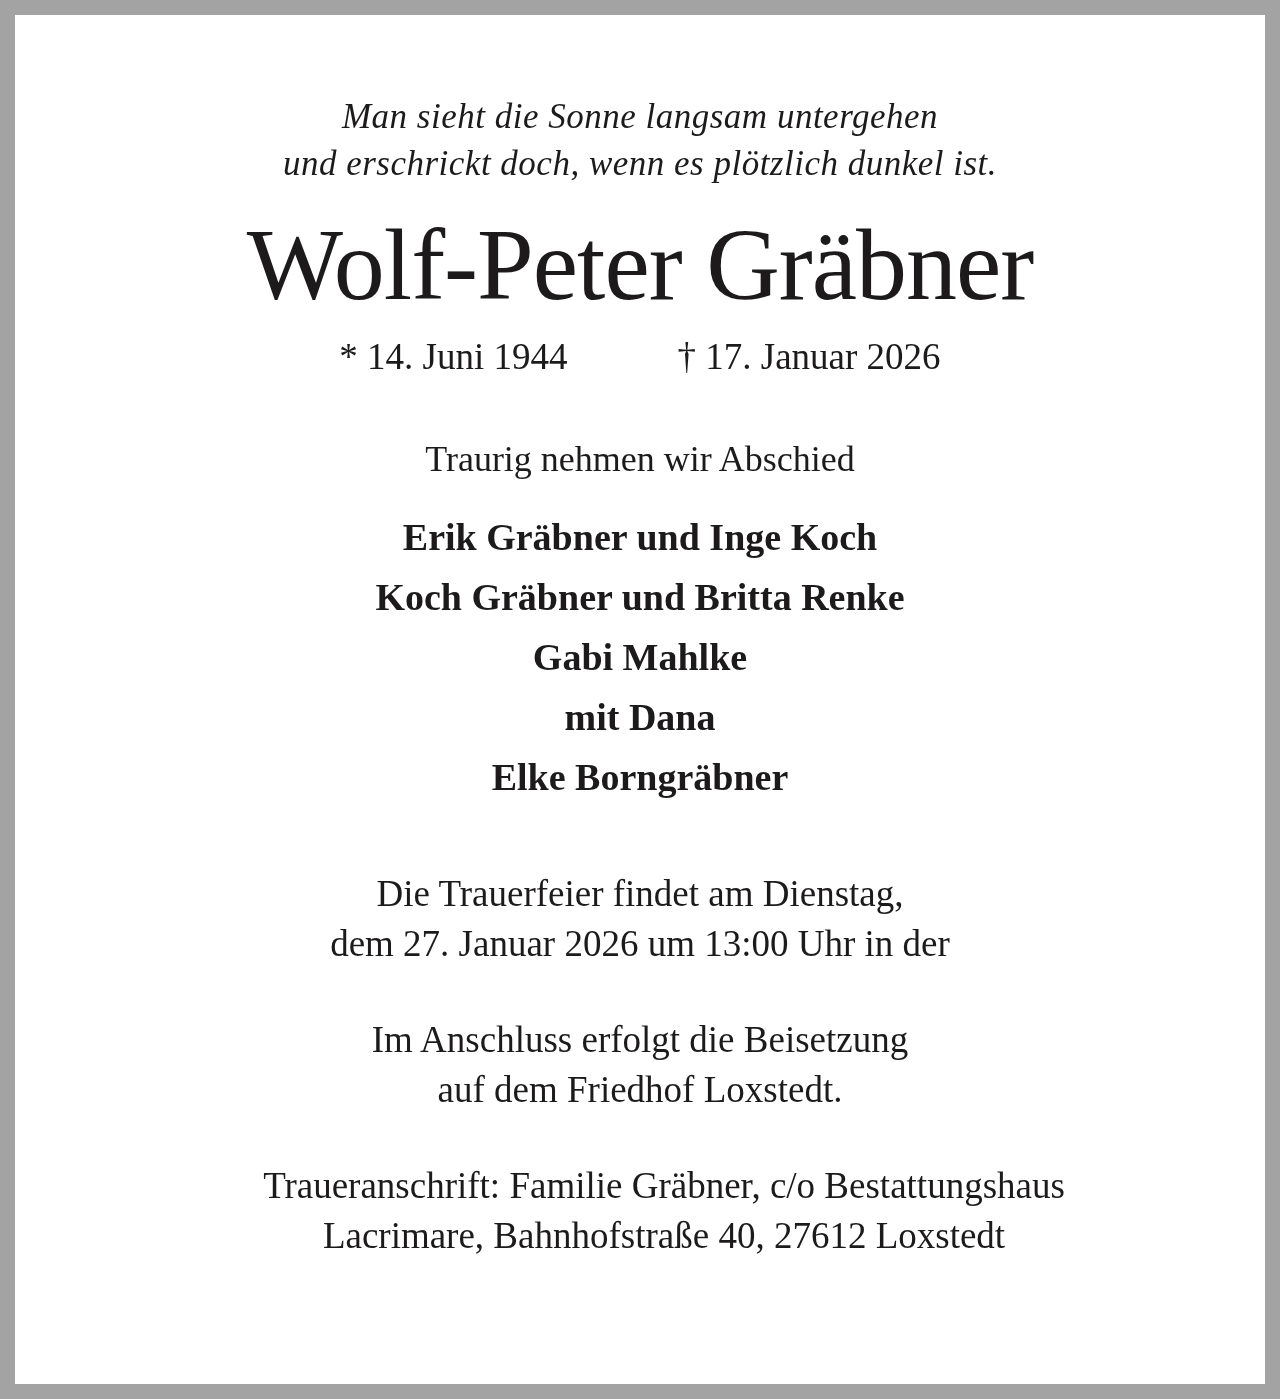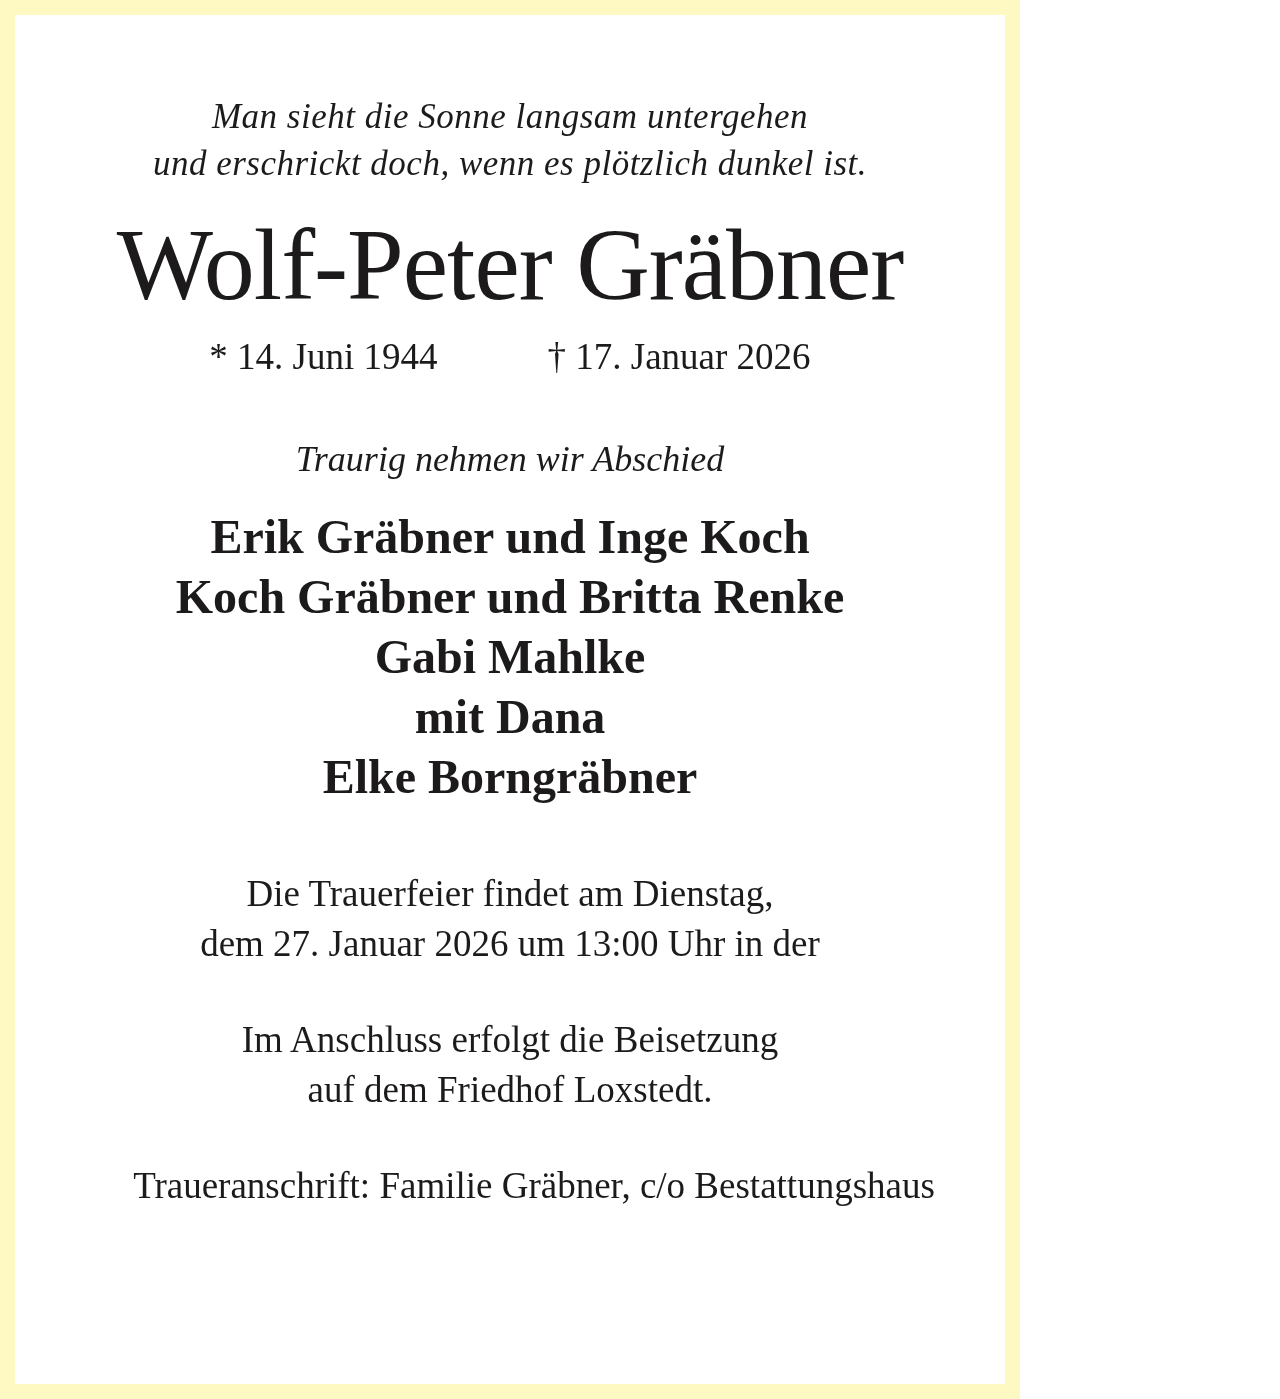--- a/index.html
+++ b/index.html
@@ -2,23 +2,23 @@
 <html><head>
 <meta charset="utf-8">
 <style>
   html, body {
     margin: 0;
     padding: 0;
     background: #ffffff;
   }
   .page {
     position: relative;
-    width: 1020px;
+    width: 1280px;
     height: 1399px;
-    background: #fef9c3;
+    background: #a3a3a3;
     box-sizing: border-box;
     font-family: "Liberation Serif", "DejaVu Serif", serif;
     color: #1c1a1a;
   }
   .inner {
     position: absolute;
     left: 15px;
     top: 15px;
     right: 15px;
     bottom: 15px;
@@ -44,28 +44,27 @@
   .dates {
     margin-top: 16px;
     font-size: 37px;
     line-height: 44px;
   }
   .dates .birth { margin-right: 110px; }
   .intro {
     margin-top: 58px;
     font-size: 36px;
     line-height: 44px;
-    font-style: italic;
   }
   .mourners {
     margin-top: 26px;
   }
   .mourner-line {
     font-weight: bold;
-    font-size: 48px;
+    font-size: 38px;
     line-height: 60px;
   }
   .service {
     margin-top: 62px;
     font-size: 37px;
     line-height: 50px;
   }
   .burial {
     margin-top: 46px;
     font-size: 37px;
@@ -111,16 +110,17 @@
       <span class="line">dem 27. Januar 2026 um 13:00 Uhr in der</span>
     </div>
 
     <div class="burial">
       <span class="line">Im Anschluss erfolgt die Beisetzung</span>
       <span class="line">auf dem Friedhof Loxstedt.</span>
     </div>
 
     <div class="address">
       <span class="line">Traueranschrift: Familie Gräbner, c/o Bestattungshaus</span>
+      <span class="line">Lacrimare, Bahnhofstraße 40, 27612 Loxstedt</span>
     </div>
 
   </div>
 </div>
 
 </body></html>

